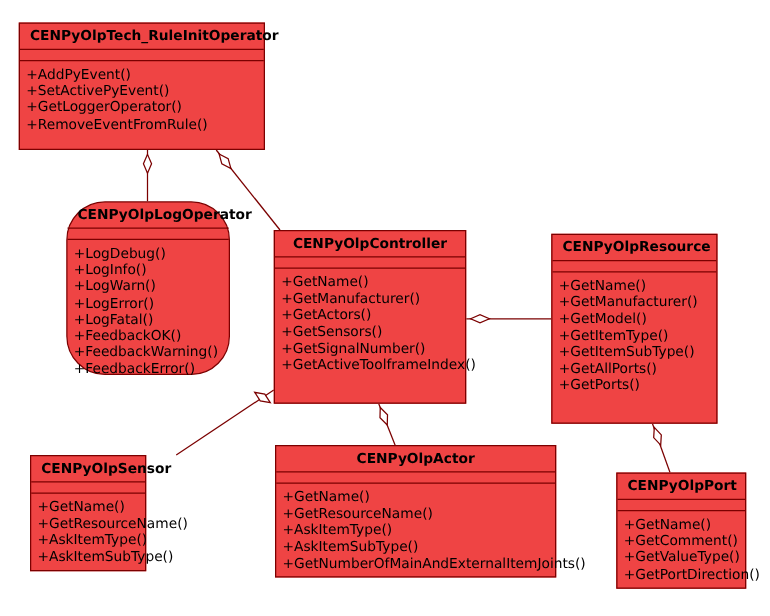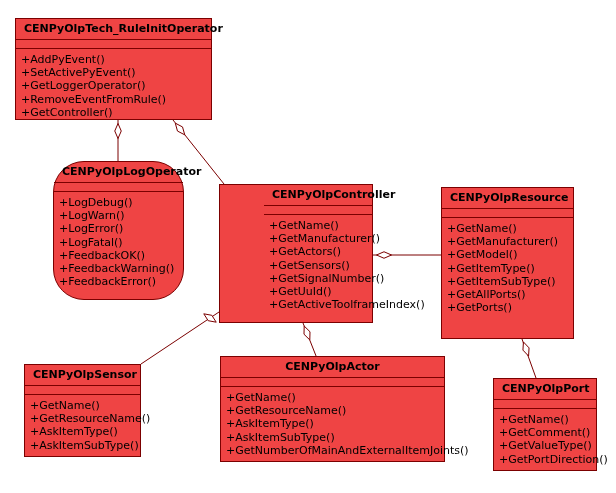--- a/index.html
+++ b/index.html
@@ -89,63 +89,62 @@
     </svg>
   <div id="classes">
       <div class="uml-class" style="left: 15px; top: 18px; width: 197px; height: 102px;">
         <div class="uml-name">CENPyOlpTech_RuleInitOperator</div>
         <div class="uml-attrs"></div>
         <div class="uml-ops">
           <div class="uml-op">+AddPyEvent()</div>
           <div class="uml-op">+SetActivePyEvent()</div>
           <div class="uml-op">+GetLoggerOperator()</div>
           <div class="uml-op">+RemoveEventFromRule()</div>
-          <div class="uml-op">+GetController()</div>
         </div>
       </div>
       <div class="uml-class" style="left: 53px; top: 161px; width: 131px; height: 139px; border-radius: 31px;">
         <div class="uml-name">CENPyOlpLogOperator</div>
         <div class="uml-attrs"></div>
         <div class="uml-ops">
           <div class="uml-op">+LogDebug()</div>
+          <div class="uml-op">+LogInfo()</div>
           <div class="uml-op">+LogWarn()</div>
           <div class="uml-op">+LogError()</div>
           <div class="uml-op">+LogFatal()</div>
           <div class="uml-op">+FeedbackOK()</div>
           <div class="uml-op">+FeedbackWarning()</div>
           <div class="uml-op">+FeedbackError()</div>
         </div>
       </div>
-      <div class="uml-class" style="left: 219px; top: 184px; width: 154px; height: 139px; padding-left: 44px;">
+      <div class="uml-class" style="left: 219px; top: 184px; width: 154px; height: 139px;">
         <div class="uml-name">CENPyOlpController</div>
         <div class="uml-attrs"></div>
         <div class="uml-ops">
           <div class="uml-op">+GetName()</div>
           <div class="uml-op">+GetManufacturer()</div>
           <div class="uml-op">+GetActors()</div>
           <div class="uml-op">+GetSensors()</div>
           <div class="uml-op">+GetSignalNumber()</div>
-          <div class="uml-op">+GetUuId()</div>
           <div class="uml-op">+GetActiveToolframeIndex()</div>
         </div>
       </div>
       <div class="uml-class" style="left: 441px; top: 187px; width: 133px; height: 152px;">
         <div class="uml-name">CENPyOlpResource</div>
         <div class="uml-attrs"></div>
         <div class="uml-ops">
           <div class="uml-op">+GetName()</div>
           <div class="uml-op">+GetManufacturer()</div>
           <div class="uml-op">+GetModel()</div>
           <div class="uml-op">+GetItemType()</div>
           <div class="uml-op">+GetItemSubType()</div>
           <div class="uml-op">+GetAllPorts()</div>
           <div class="uml-op">+GetPorts()</div>
         </div>
       </div>
-      <div class="uml-class" style="left: 24px; top: 364px; width: 117px; height: 93px;">
+      <div class="uml-class" style="left: 24px; top: 364px; width: 93px; height: 93px;">
         <div class="uml-name">CENPyOlpSensor</div>
         <div class="uml-attrs"></div>
         <div class="uml-ops">
           <div class="uml-op">+GetName()</div>
           <div class="uml-op">+GetResourceName()</div>
           <div class="uml-op">+AskItemType()</div>
           <div class="uml-op">+AskItemSubType()</div>
         </div>
       </div>
       <div class="uml-class" style="left: 220px; top: 344px; width: 225px; height: 106px; margin-top: 12px;">

